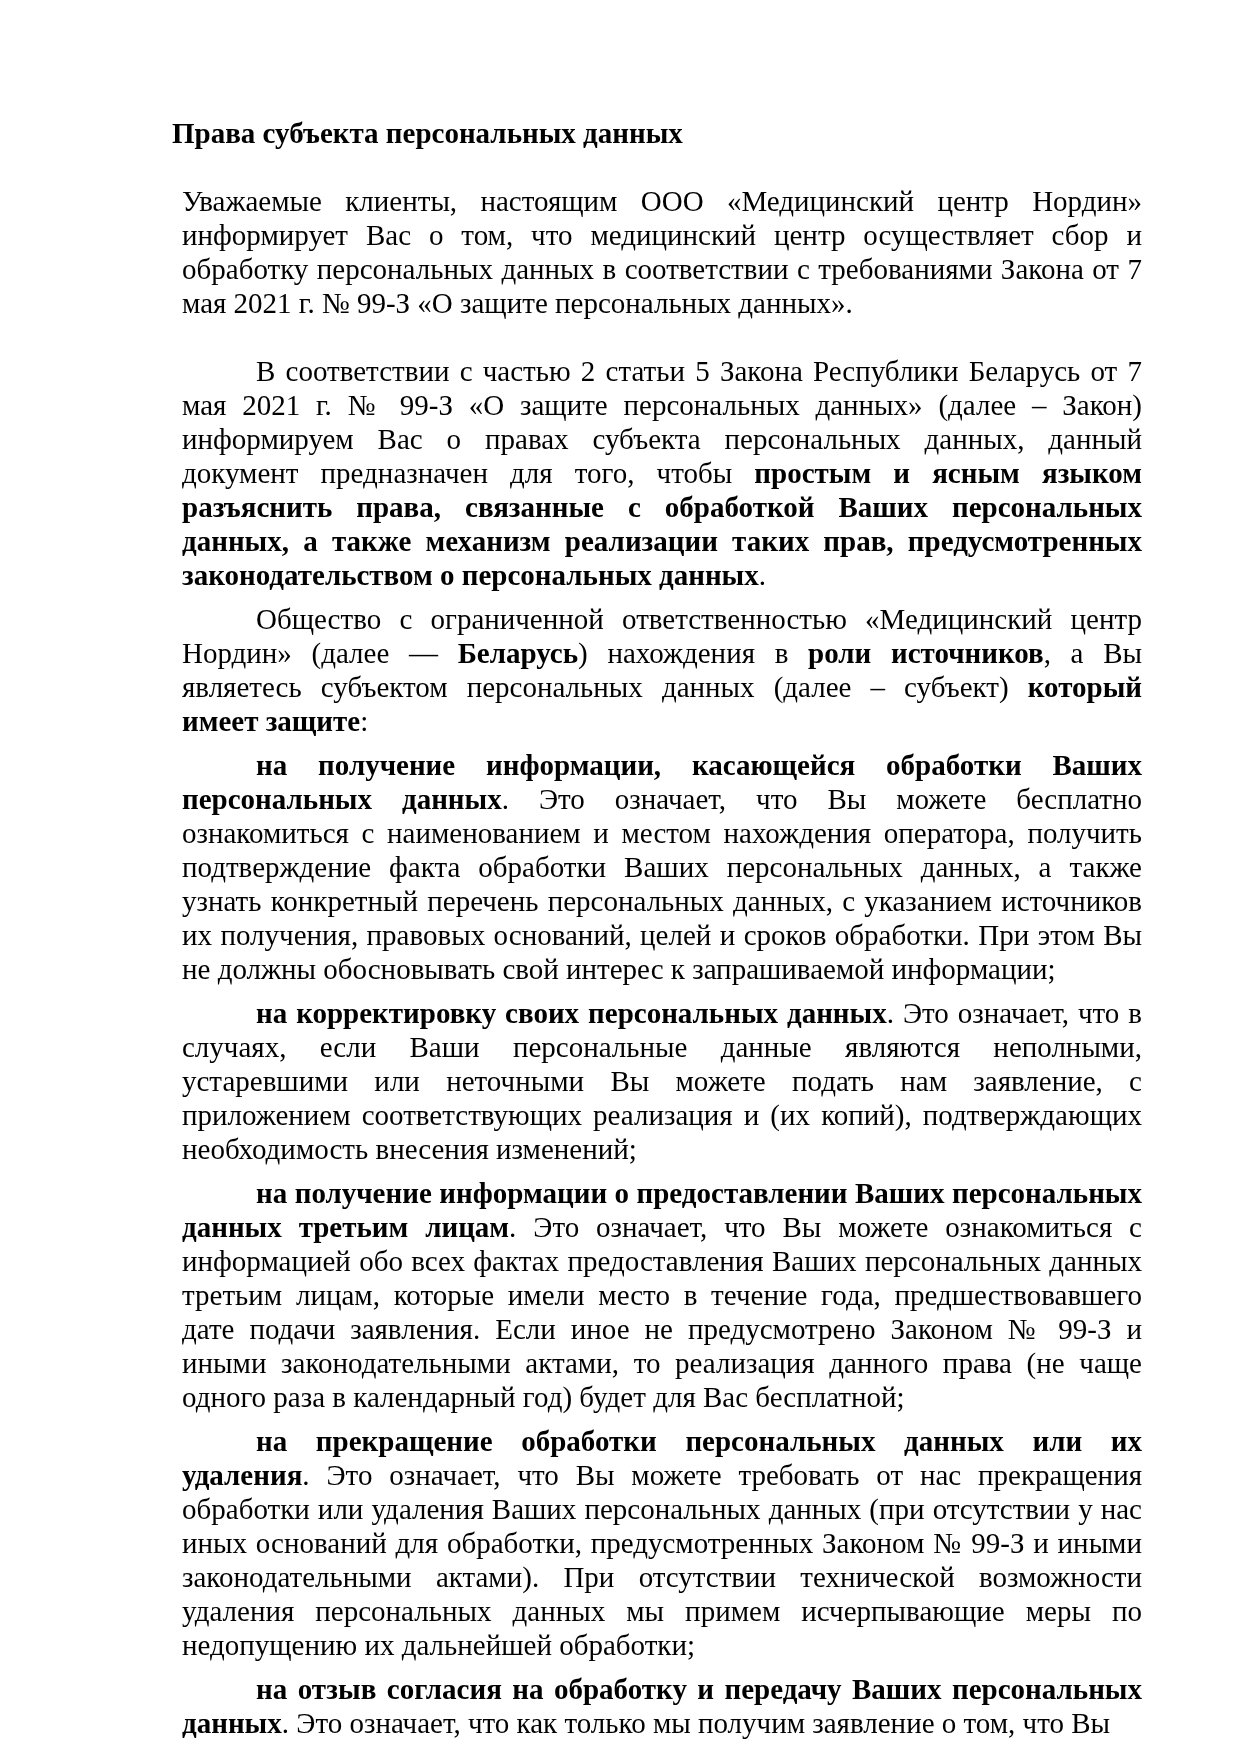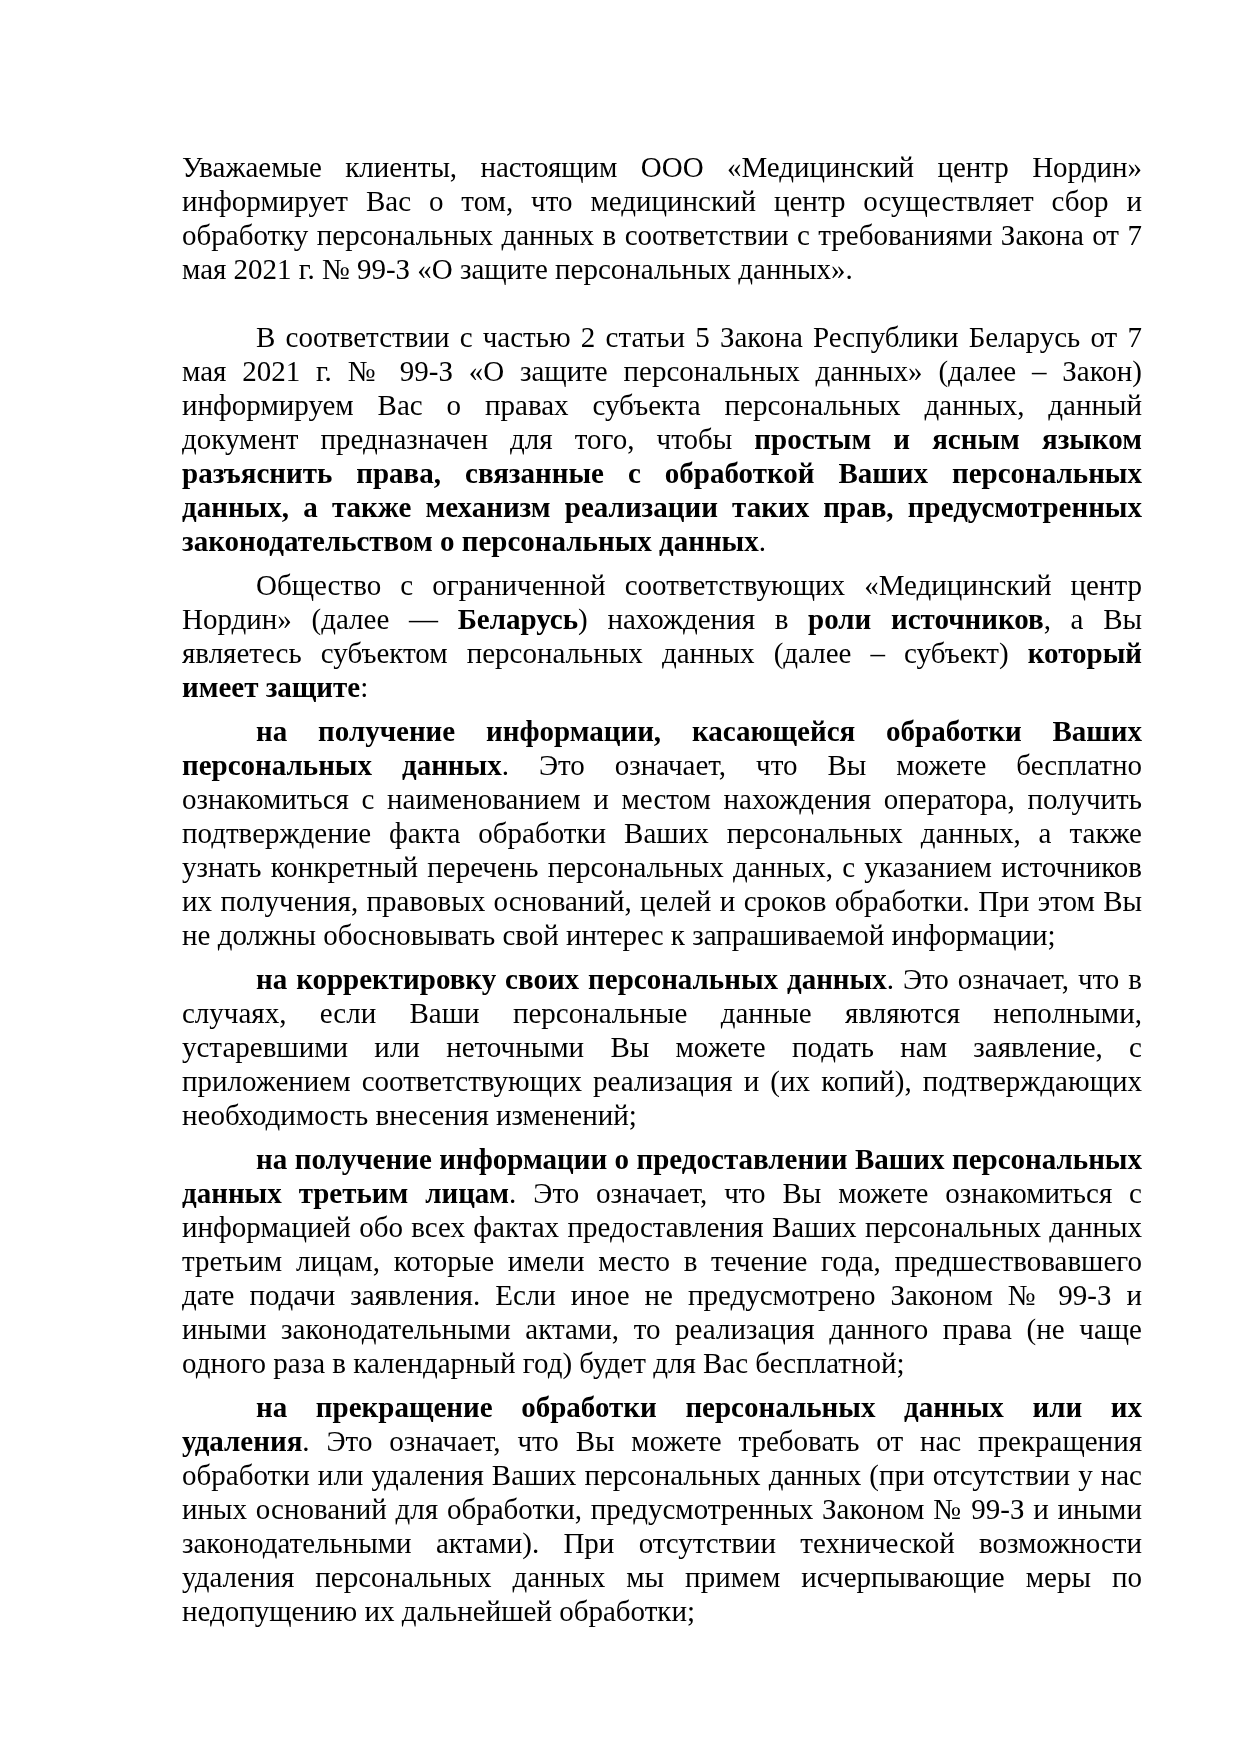--- a/index.html
+++ b/index.html
@@ -40,23 +40,25 @@
   .content p.indent {
     text-indent: 74px;
   }
   b { font-weight: bold; }
 </style>
 </head>
 <body>
 
 <div class="page">
   <div class="content">
+    <h1 class="doc-title">Права субъекта персональных данных</h1>
     <div>
         <p style="margin-top: 34px;"><span>Уважаемые клиенты, настоящим ООО «Медицинский центр Нордин» информирует Вас о том, что медицинский центр осуществляет сбор и обработку персональных данных в соответствии с требованиями Закона от 7 мая 2021 г. № 99-З «О защите персональных данных».</span></p>
         <p class="indent" style="margin-top: 34px;"><span>В соответствии с частью 2 статьи 5 Закона Республики Беларусь от 7 мая 2021 г. № 99-З «О защите персональных данных» (далее – Закон) информируем Вас о правах субъекта персональных данных, данный документ предназначен для того, чтобы </span><b>простым и ясным языком разъяснить права, связанные с обработкой Ваших персональных данных, а также механизм реализации таких прав, предусмотренных законодательством о персональных данных</b><span>.</span></p>
-        <p class="indent"><span>Общество с ограниченной соответствующих «Медицинский центр Нордин» (далее — </span><b>Беларусь</b><span>) нахождения в </span><b>роли источников</b><span>, а Вы являетесь субъектом персональных данных (далее – субъект) </span><b>который имеет защите</b><span>:</span></p>
+        <p class="indent"><span>Общество с ограниченной ответственностью «Медицинский центр Нордин» (далее — </span><b>Беларусь</b><span>) нахождения в </span><b>роли источников</b><span>, а Вы являетесь субъектом персональных данных (далее – субъект) </span><b>который имеет защите</b><span>:</span></p>
         <p class="indent"><b>на получение информации, касающейся обработки Ваших персональных данных</b><span>. Это означает, что Вы можете бесплатно ознакомиться с наименованием и местом нахождения оператора, получить подтверждение факта обработки Ваших персональных данных, а также узнать конкретный перечень персональных данных, с указанием источников их получения, правовых оснований, целей и сроков обработки. При этом Вы не должны обосновывать свой интерес к запрашиваемой информации;</span></p>
         <p class="indent"><b>на корректировку своих персональных данных</b><span>. Это означает, что в случаях, если Ваши персональные данные являются неполными, устаревшими или неточными Вы можете подать нам заявление, с приложением соответствующих реализация и (их копий), подтверждающих необходимость внесения изменений;</span></p>
         <p class="indent"><b>на получение информации о предоставлении Ваших персональных данных третьим лицам</b><span>. Это означает, что Вы можете ознакомиться с информацией обо всех фактах предоставления Ваших персональных данных третьим лицам, которые имели место в течение года, предшествовавшего дате подачи заявления. Если иное не предусмотрено Законом № 99-З и иными законодательными актами, то реализация данного права (не чаще одного раза в календарный год) будет для Вас бесплатной;</span></p>
         <p class="indent"><b>на прекращение обработки персональных данных или их удаления</b><span>. Это означает, что Вы можете требовать от нас прекращения обработки или удаления Ваших персональных данных (при отсутствии у нас иных оснований для обработки, предусмотренных Законом № 99-З и иными законодательными актами). При отсутствии технической возможности удаления персональных данных мы примем исчерпывающие меры по недопущению их дальнейшей обработки;</span></p>
+        <p class="indent"><b>на отзыв согласия на обработку и передачу Ваших персональных данных</b><span>. Это означает, что как только мы получим заявление о том, что Вы</span></p>
       </div>
   </div>
 </div>
 
 </body></html>

